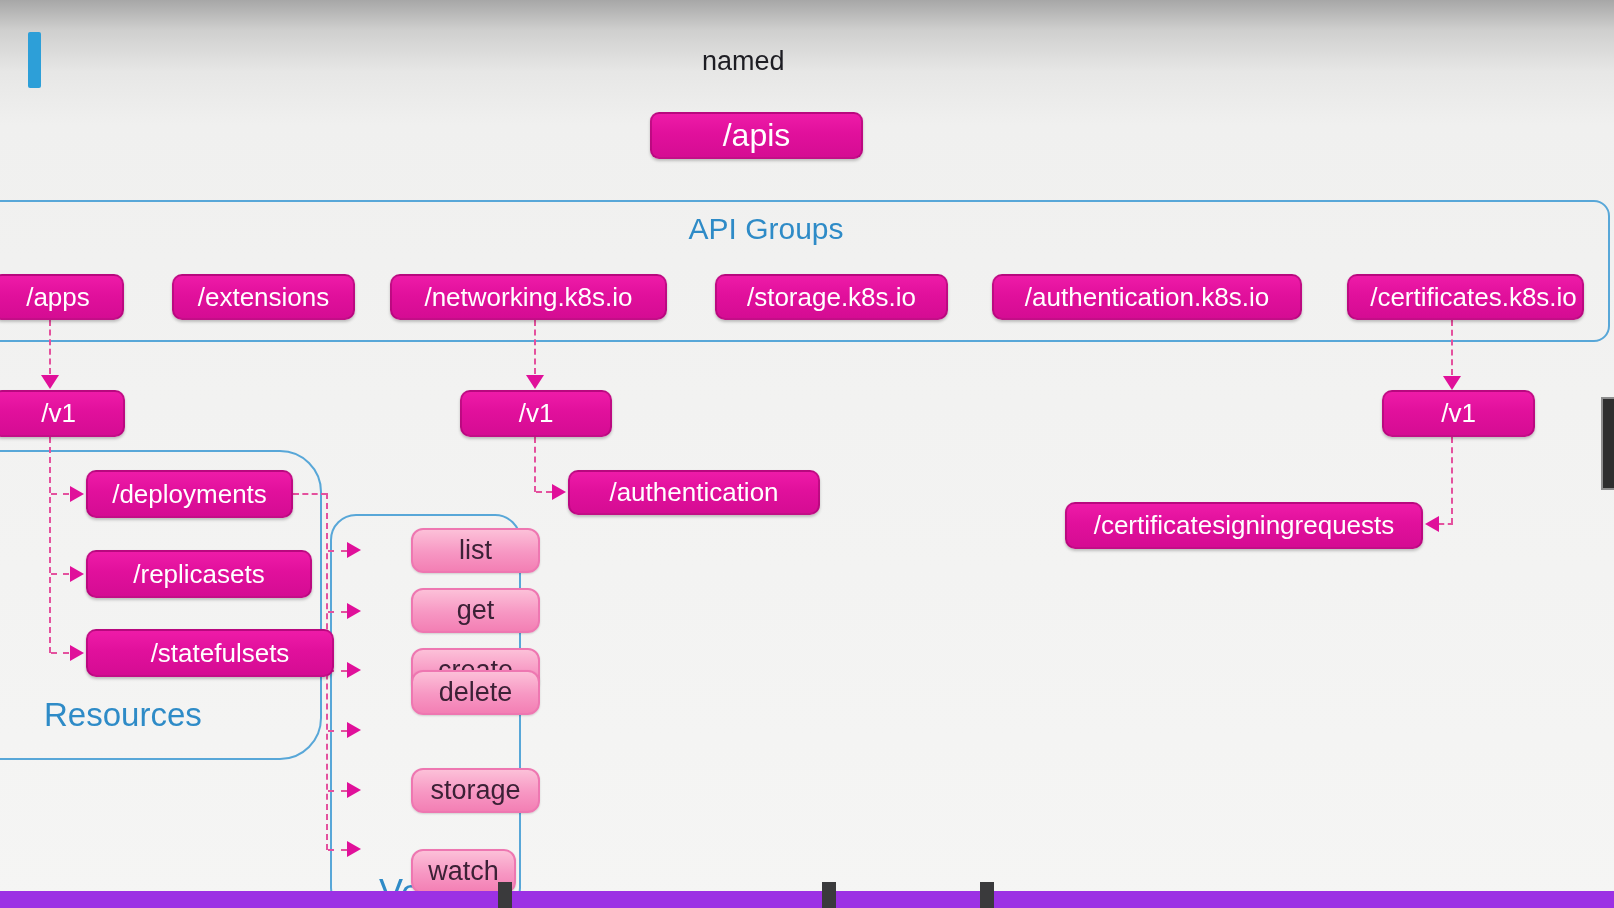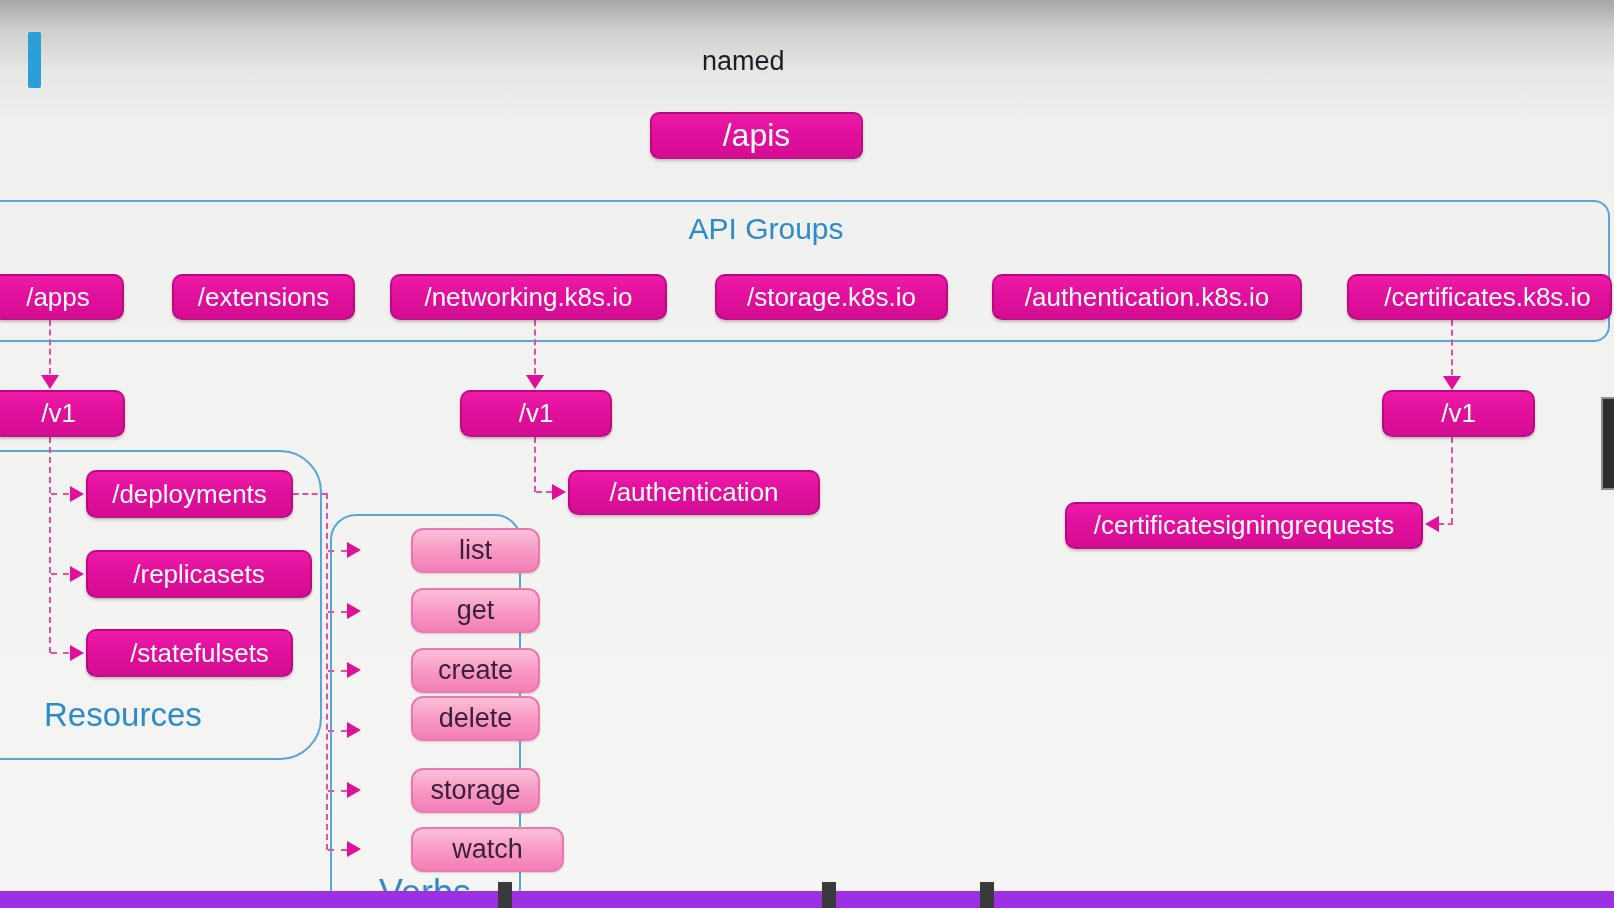--- a/index.html
+++ b/index.html
@@ -54,54 +54,54 @@
   <div class="box big z3" style="left:650px;top:112px;width:213px;height:47px;">/apis</div>
 
   <div class="bluebox z1" style="left:-30px;top:200px;width:1640px;height:142px;border-radius:16px;"></div>
   <div class="seclabel" style="left:616px;top:212px;width:300px;text-align:center;font-size:30px;">API Groups</div>
 
   <div class="box z3" style="left:-8px;top:274px;width:132px;height:46px;">/apps</div>
   <div class="box z3" style="left:172px;top:274px;width:183px;height:46px;">/extensions</div>
   <div class="box z3" style="left:390px;top:274px;width:277px;height:46px;">/networking.k8s.io</div>
   <div class="box z3" style="left:715px;top:274px;width:233px;height:46px;">/storage.k8s.io</div>
   <div class="box z3" style="left:992px;top:274px;width:310px;height:46px;">/authentication.k8s.io</div>
-  <div class="box z3" style="left:1347px;top:274px;width:265px;height:46px;padding-left:16px;">/certificates.k8s.io</div>
+  <div class="box z3" style="left:1347px;top:274px;width:237px;height:46px;padding-left:16px;">/certificates.k8s.io</div>
 
   <div class="box z3" style="left:-8px;top:390px;width:133px;height:47px;">/v1</div>
   <div class="box z3" style="left:460px;top:390px;width:152px;height:47px;">/v1</div>
   <div class="box z3" style="left:1382px;top:390px;width:153px;height:47px;">/v1</div>
 
   <div class="dash-v z2" style="left:49px;top:320px;height:54px;"></div>
   <div class="arr-d z2" style="left:41px;top:375px;"></div>
   <div class="dash-v z2" style="left:534px;top:320px;height:54px;"></div>
   <div class="arr-d z2" style="left:526px;top:375px;"></div>
   <div class="dash-v z2" style="left:1451px;top:320px;height:55px;"></div>
   <div class="arr-d z2" style="left:1443px;top:376px;"></div>
 
   <div class="bluebox z1" style="left:-60px;top:450px;width:382px;height:310px;border-radius:42px;"></div>
   <div class="box z3" style="left:86px;top:470px;width:207px;height:48px;">/deployments</div>
   <div class="box z3" style="left:86px;top:550px;width:226px;height:48px;">/replicasets</div>
-  <div class="box z3" style="left:86px;top:629px;width:207px;height:48px;padding-left:20px;">/statefulsets</div>
+  <div class="box z3" style="left:86px;top:629px;width:248px;height:48px;padding-left:20px;">/statefulsets</div>
   <div class="seclabel" style="left:44px;top:696px;font-size:33px;">Resources</div>
 
   <div class="dash-v z2" style="left:49px;top:437px;height:216px;"></div>
   <div class="dash-h z2" style="left:51px;top:493px;width:18px;"></div>
   <div class="arr-r z2" style="left:70px;top:486px;"></div>
   <div class="dash-h z2" style="left:51px;top:573px;width:18px;"></div>
   <div class="arr-r z2" style="left:70px;top:566px;"></div>
   <div class="dash-h z2" style="left:51px;top:652px;width:18px;"></div>
   <div class="arr-r z2" style="left:70px;top:645px;"></div>
 
   <div class="bluebox z1" style="left:330px;top:514px;width:191px;height:400px;border-radius:26px;"></div>
   <div class="vbox z3" style="left:363px;top:528px;width:129px;height:45px;">list</div>
   <div class="vbox z3" style="left:363px;top:588px;width:129px;height:45px;">get</div>
   <div class="vbox z3" style="left:363px;top:648px;width:129px;height:45px;">create</div>
-  <div class="vbox z3" style="left:363px;top:696px;width:129px;height:45px;">delete</div>
+  <div class="vbox z3" style="left:363px;top:670px;width:129px;height:45px;">delete</div>
   <div class="vbox z3" style="left:363px;top:768px;width:129px;height:45px;">storage</div>
-  <div class="vbox z3" style="left:363px;top:827px;width:153px;height:45px;">watch</div>
+  <div class="vbox z3" style="left:363px;top:849px;width:105px;height:45px;">watch</div>
   <div class="seclabel" style="left:345px;top:872px;width:160px;text-align:center;font-size:36px;">Verbs</div>
 
   <div class="dash-h z2" style="left:293px;top:493px;width:34px;"></div>
   <div class="dash-v z2" style="left:326px;top:493px;height:357px;"></div>
   <div class="dash-h z2" style="left:328px;top:550px;width:19px;"></div>
   <div class="arr-r z2" style="left:347px;top:542px;"></div>
   <div class="dash-h z2" style="left:328px;top:611px;width:19px;"></div>
   <div class="arr-r z2" style="left:347px;top:603px;"></div>
   <div class="dash-h z2" style="left:328px;top:670px;width:19px;"></div>
   <div class="arr-r z2" style="left:347px;top:662px;"></div>

